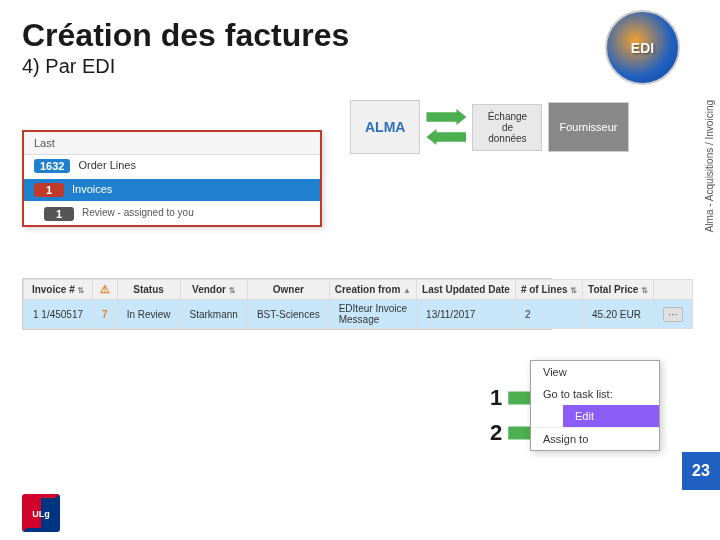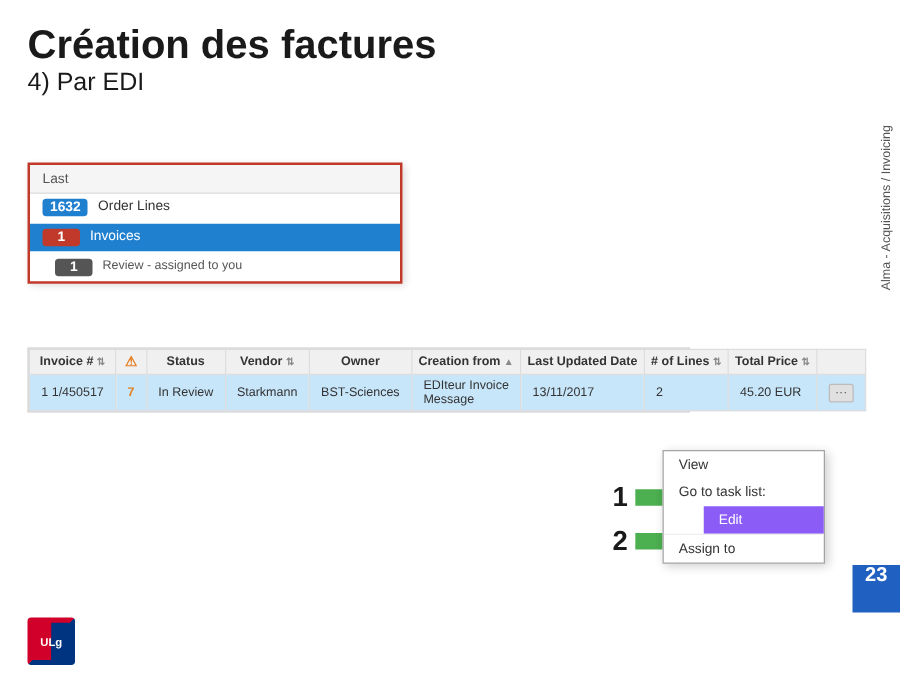--- a/index.html
+++ b/index.html
@@ -265,20 +265,21 @@
       position: absolute;
       right: 0;
       bottom: 50px;
       background: #2060c0;
       color: #fff;
       font-size: 16px;
       font-weight: bold;
       width: 38px;
       height: 38px;
       display: flex;
+      align-items: center;
       justify-content: center;
     }
 
     
     .side-label {
       position: absolute;
       right: 5px;
       top: 100px;
       writing-mode: vertical-rl;
       text-orientation: mixed;
@@ -333,23 +334,37 @@
 </head>
 <body>
 
 <div class="slide">
 
   <div class="title-area">
     <div class="title-main">Création des factures</div>
     <div class="title-sub">4) Par EDI</div>
   </div>
 
+  <div class="edi-logo">
+    <span>EDI</span>
+  </div>
 
   <div class="side-label">Alma - Acquisitions / Invoicing</div>
 
+  <div class="edi-diagram">
+    <div class="edi-box alma">ALMA</div>
+    <div class="arrows-col">
+      <div class="arrow-right"></div>
+      <div class="arrow-left"></div>
+    </div>
+    <div class="edi-box echange">
+      <span>Échange<br>de<br>données</span>
+    </div>
+    <div class="edi-box fournisseur">Fournisseur</div>
+  </div>
 
   <div class="alma-panel red-border">
     <div class="alma-panel-tasks">Last</div>
     <div class="task-item">
       <span class="task-badge">1632</span>
       <span>Order Lines</span>
     </div>
     <div class="task-item highlighted">
       <span class="task-badge">1</span>
       <span>Invoices</span>

